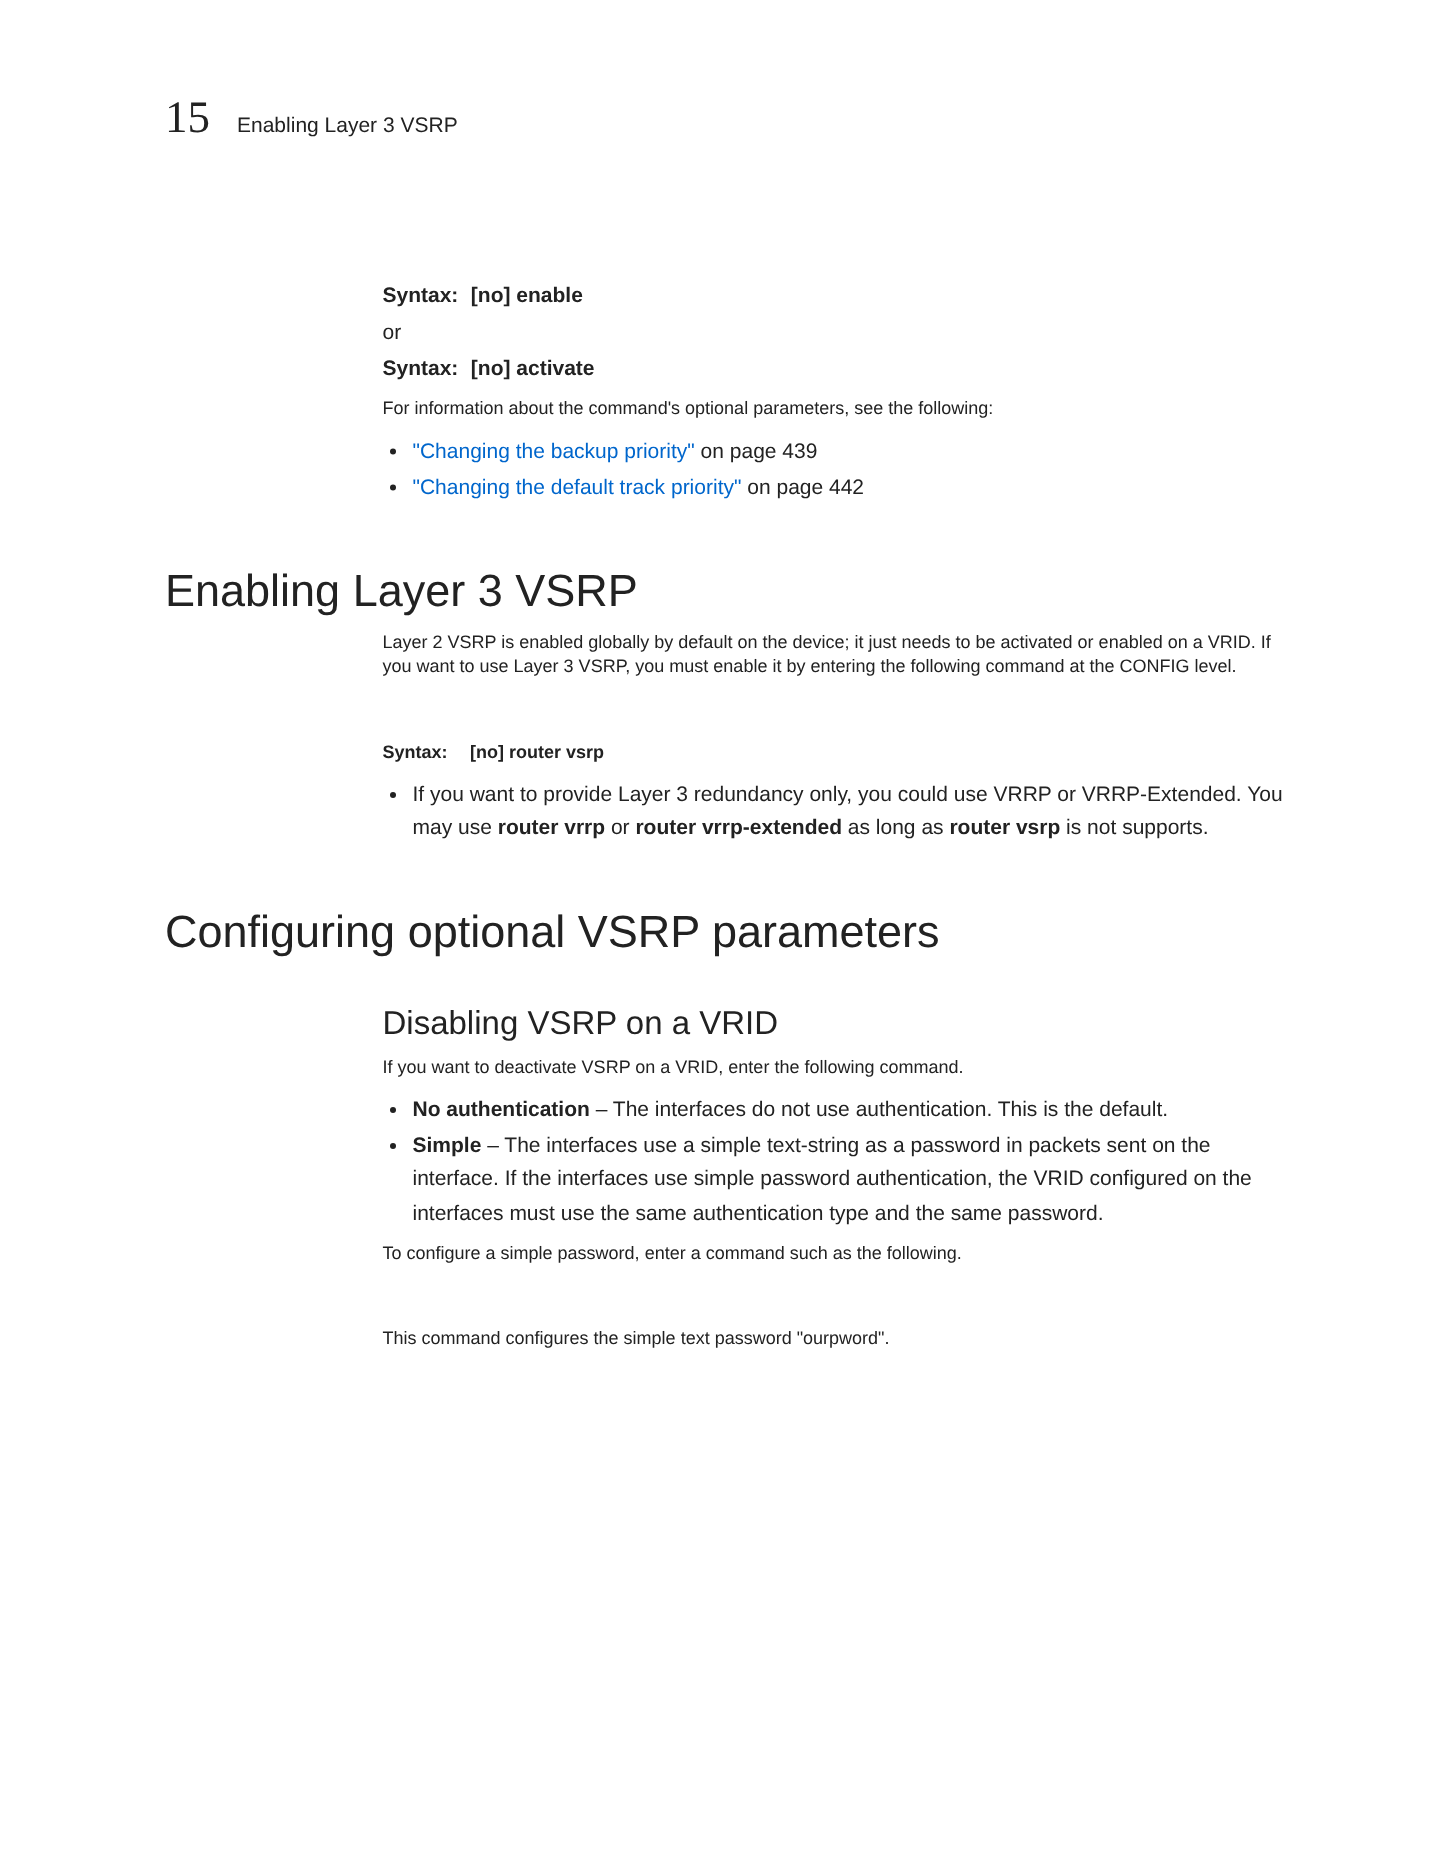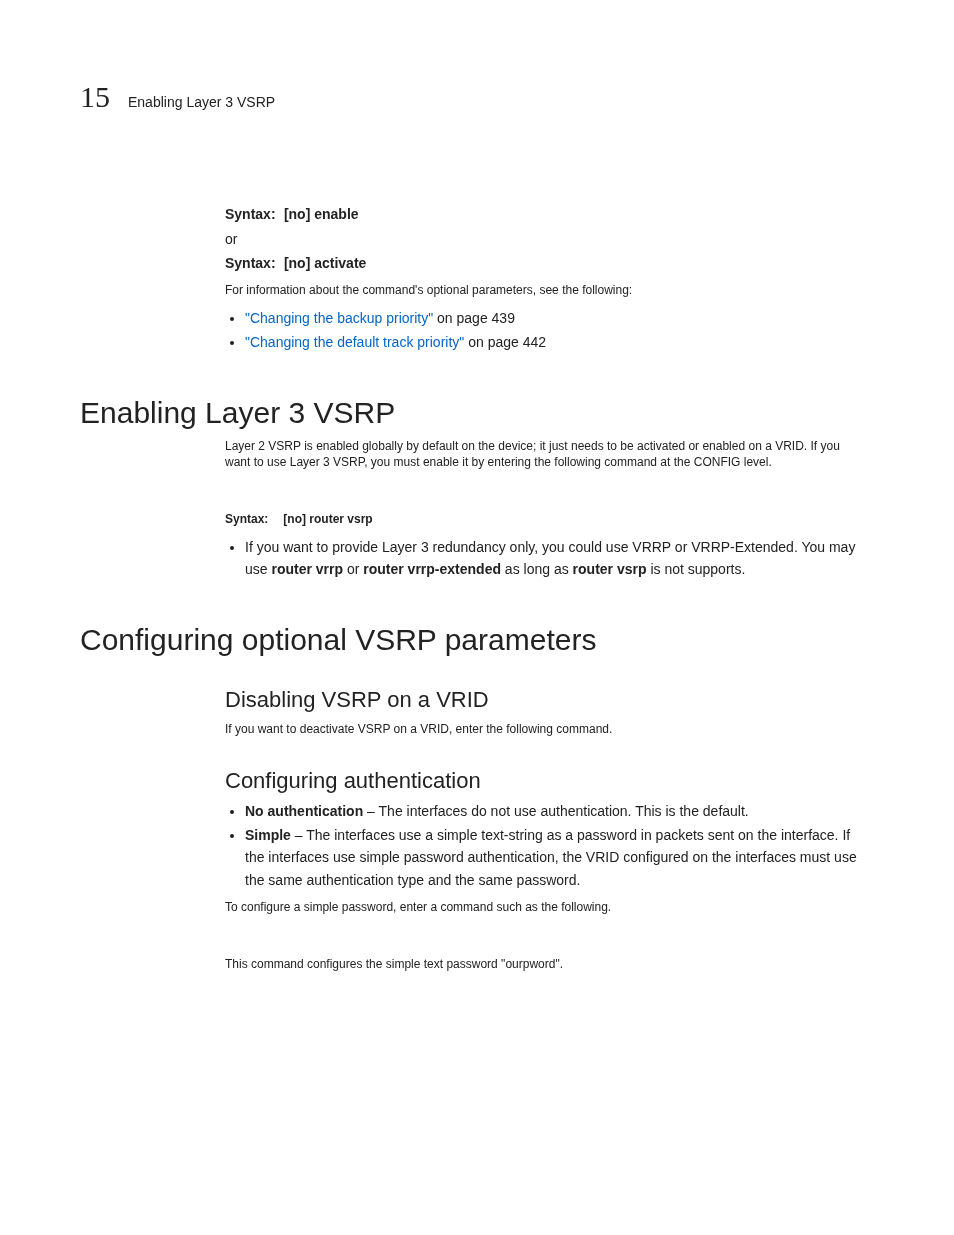--- a/index.html
+++ b/index.html
@@ -6,21 +6,22 @@
     margin: 0;
     padding: 0;
     background: #fff;
     font-family: Arial, Helvetica, sans-serif;
     color: #222;
     width: 954px;
     height: 1235px;
     position: relative;
   }
   .page {
-    padding: 80px 80px 40px 80px;
+    padding: 62px 80px 40px 80px;
+    margin-left: 30px;
   }
   .header-row {
     display: flex;
     align-items: baseline;
     gap: 18px;
     margin-bottom: 90px;
   }
   .chapnum {
     font-size: 30px;
     font-weight: 400;
@@ -136,21 +137,20 @@
       </li>
     </ul>
   </div>
 
   <h1 class="section">Configuring optional VSRP parameters</h1>
   <div class="block">
 
     <h2 class="sub">Disabling VSRP on a VRID</h2>
     <div class="body-text">If you want to deactivate VSRP on a VRID, enter the following command.</div>
 
-    <h2 class="sub">Configuring authentication</h2>
     <ul>
       <li>
         <span class="bold">No authentication</span><span> – The interfaces do not use authentication. This is the default.</span>
       </li>
       <li>
         <span class="bold">Simple</span><span> – The interfaces use a simple text-string as a password in packets sent on the interface.  If the interfaces use simple password authentication, the VRID configured on the interfaces must use the same authentication type and the same password.</span>
       </li>
     </ul>
     <div class="body-text">To configure a simple password, enter a command such as the following.</div>
     <div class="body-text mt-lg">This command configures the simple text password "ourpword".</div>

